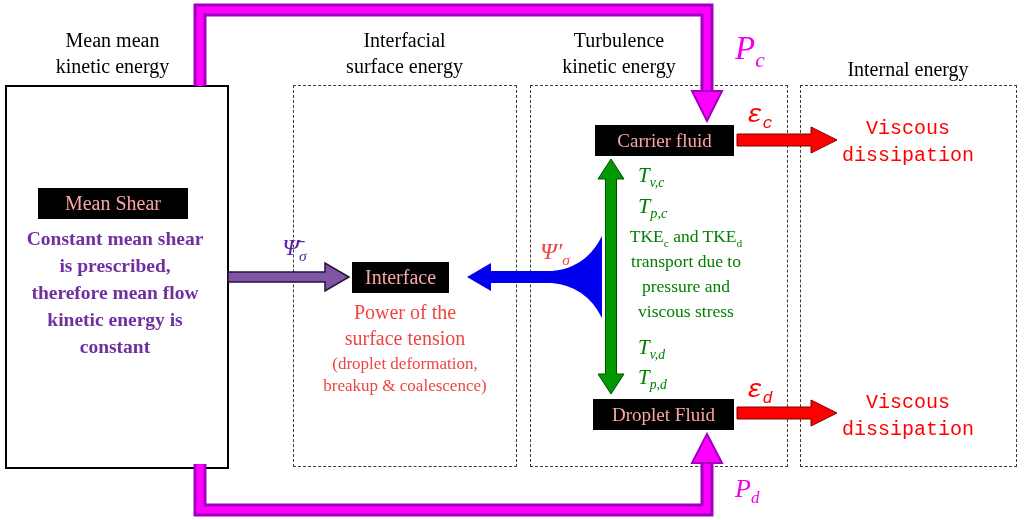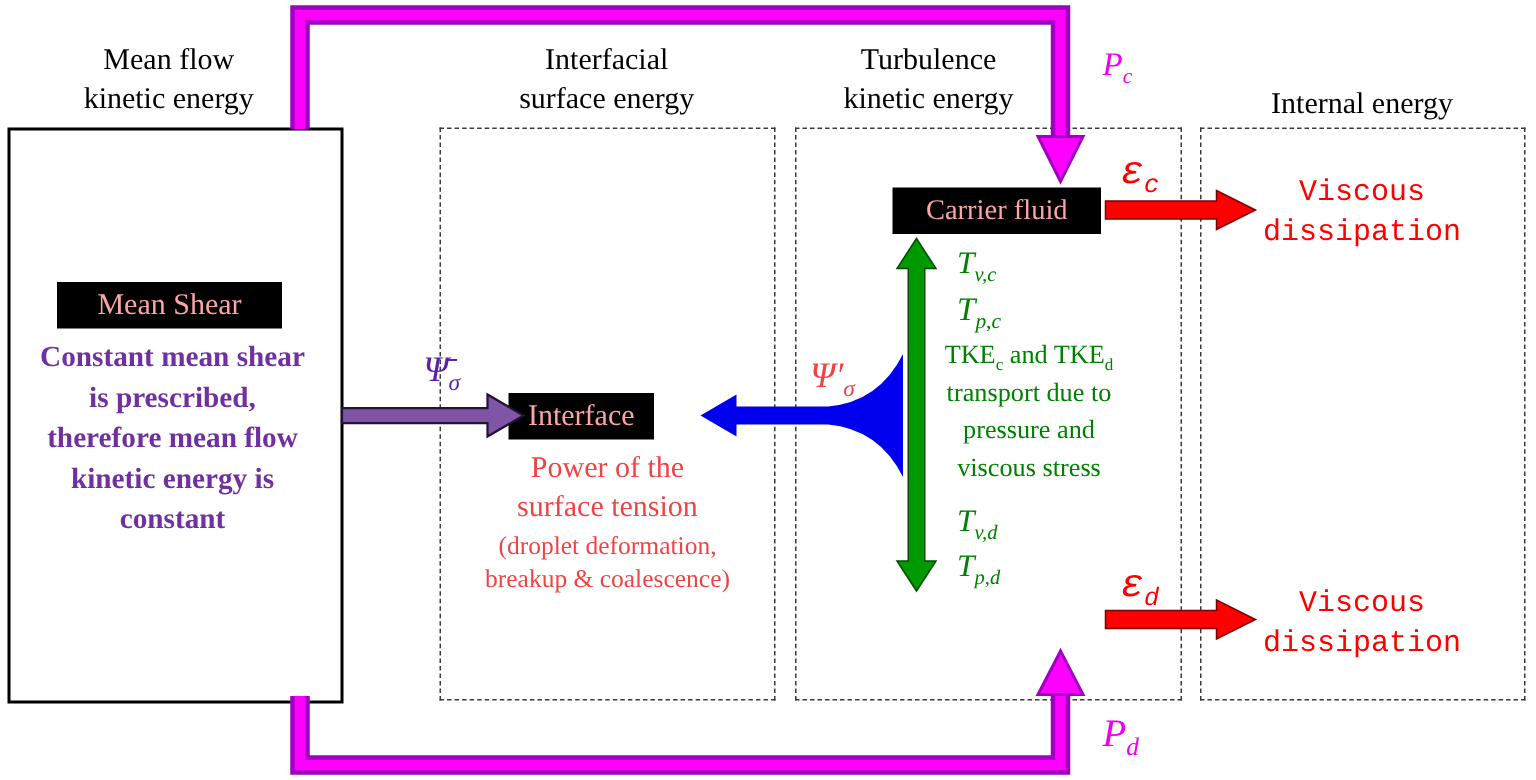--- a/index.html
+++ b/index.html
@@ -21,29 +21,29 @@
   .magenta{color:#EE00EE;}
   .math{font-style:italic;}
   sub{font-size:65%;line-height:0;}
   svg.overlay{position:absolute;left:0;top:0;pointer-events:none;}
 </style>
 </head>
 <body>
 
 <div class="canvas">
 
-  <div class="abs hdr center pre" style="left:15px;top:27px;width:195px">Mean flow
+  <div class="abs hdr center pre" style="left:15px;top:27px;width:195px">Mean mean
 kinetic energy</div>
   <div class="abs hdr center pre" style="left:312px;top:27px;width:185px">Interfacial
 surface energy</div>
   <div class="abs hdr center pre" style="left:524px;top:27px;width:190px">Turbulence
 kinetic energy</div>
   <div class="abs hdr center" style="left:812px;top:56px;width:192px">Internal energy</div>
 
-  <div class="abs math magenta" style="left:735px;top:30px;font-size:22px">
+  <div class="abs math magenta" style="left:735px;top:30px;font-size:33px">
     <span>P</span><sub>c</sub>
   </div>
   <div class="abs math magenta" style="left:735px;top:474px;font-size:26px">
     <span>P</span><sub>d</sub>
   </div>
 
   <div class="abs solid-box" style="left:5px;top:85px;width:220px;height:380px"></div>
   <div class="abs dashed-box" style="left:293px;top:85px;width:222px;height:380px"></div>
   <div class="abs dashed-box" style="left:530px;top:85px;width:256px;height:380px"></div>
   <div class="abs dashed-box" style="left:800px;top:85px;width:215px;height:380px"></div>
@@ -52,31 +52,32 @@
   <div class="abs center pre purple" style="left:8px;top:225px;width:214px;font-size:19.5px;line-height:27px">Constant mean shear
 is prescribed,
 therefore mean flow
 kinetic energy is
 constant</div>
 
   <div class="abs math violet center" style="left:252px;top:234px;width:85px;font-size:24px">
     <span>Ψ̄</span><sub>σ</sub>
   </div>
 
-  <div class="abs tag" style="left:339px;top:262px;width:97px;height:31px">Interface</div>
+  <div class="abs tag" style="left:352px;top:262px;width:97px;height:31px">Interface</div>
   <div class="abs center pre blue" style="left:298px;top:299px;width:214px;font-size:20px;line-height:26px">Power of the
 surface tension</div>
   <div class="abs center pre blue" style="left:294px;top:353px;width:222px;font-size:17px;line-height:22px">(droplet deformation,
 breakup &amp; coalescence)</div>
 
   <div class="abs math blue center" style="left:515px;top:238px;width:80px;font-size:24px">
     <span>Ψ′</span><sub>σ</sub>
   </div>
 
   <div class="abs tag" style="left:595px;top:125px;width:139px;height:31px;font-size:19px">Carrier fluid</div>
+  <div class="abs tag" style="left:593px;top:399px;width:141px;height:31px;font-size:19px">Droplet Fluid</div>
 
   <div class="abs math green" style="left:638px;top:163px;font-size:21px">
     <span>T</span><sub>v,c</sub>
   </div>
   <div class="abs math green" style="left:638px;top:193px;font-size:22px">
     <span>T</span><sub>p,c</sub>
   </div>
 
   <div class="abs center green" style="left:612px;top:224px;width:148px;font-size:17.5px;line-height:25px">
     <div><span>TKE</span><sub>c</sub><span> and </span><span>TKE</span><sub>d</sub></div>

